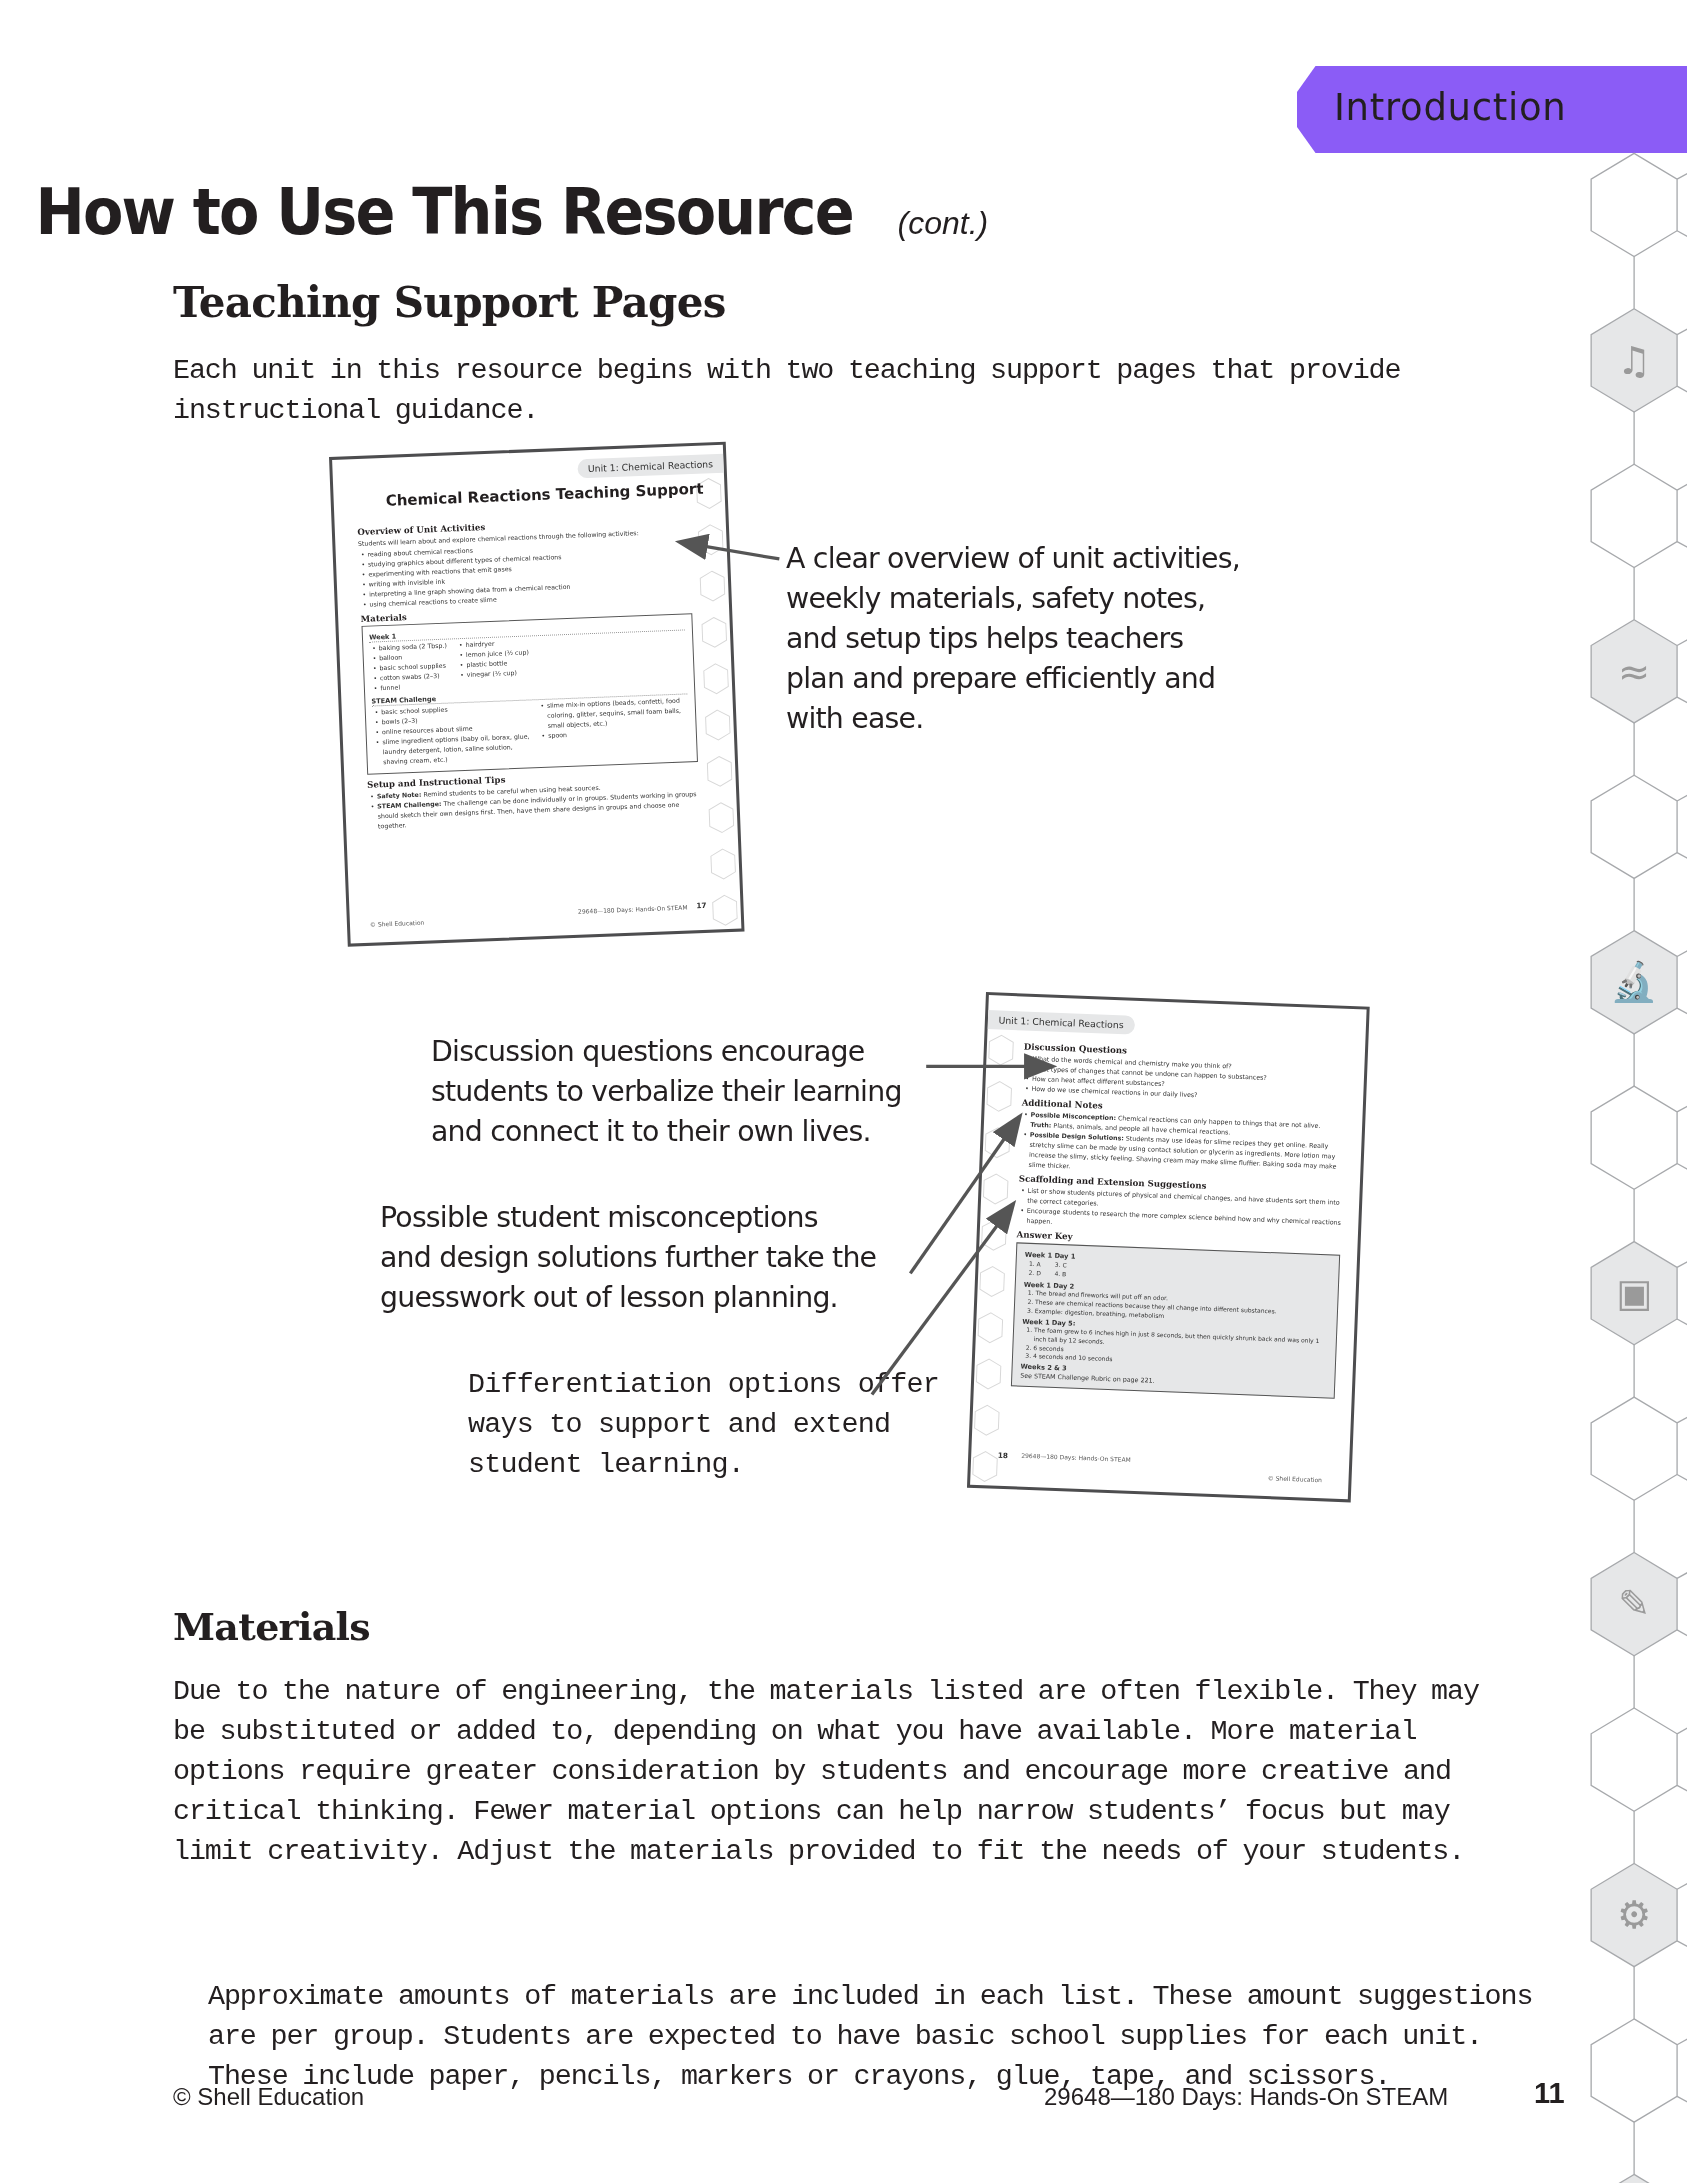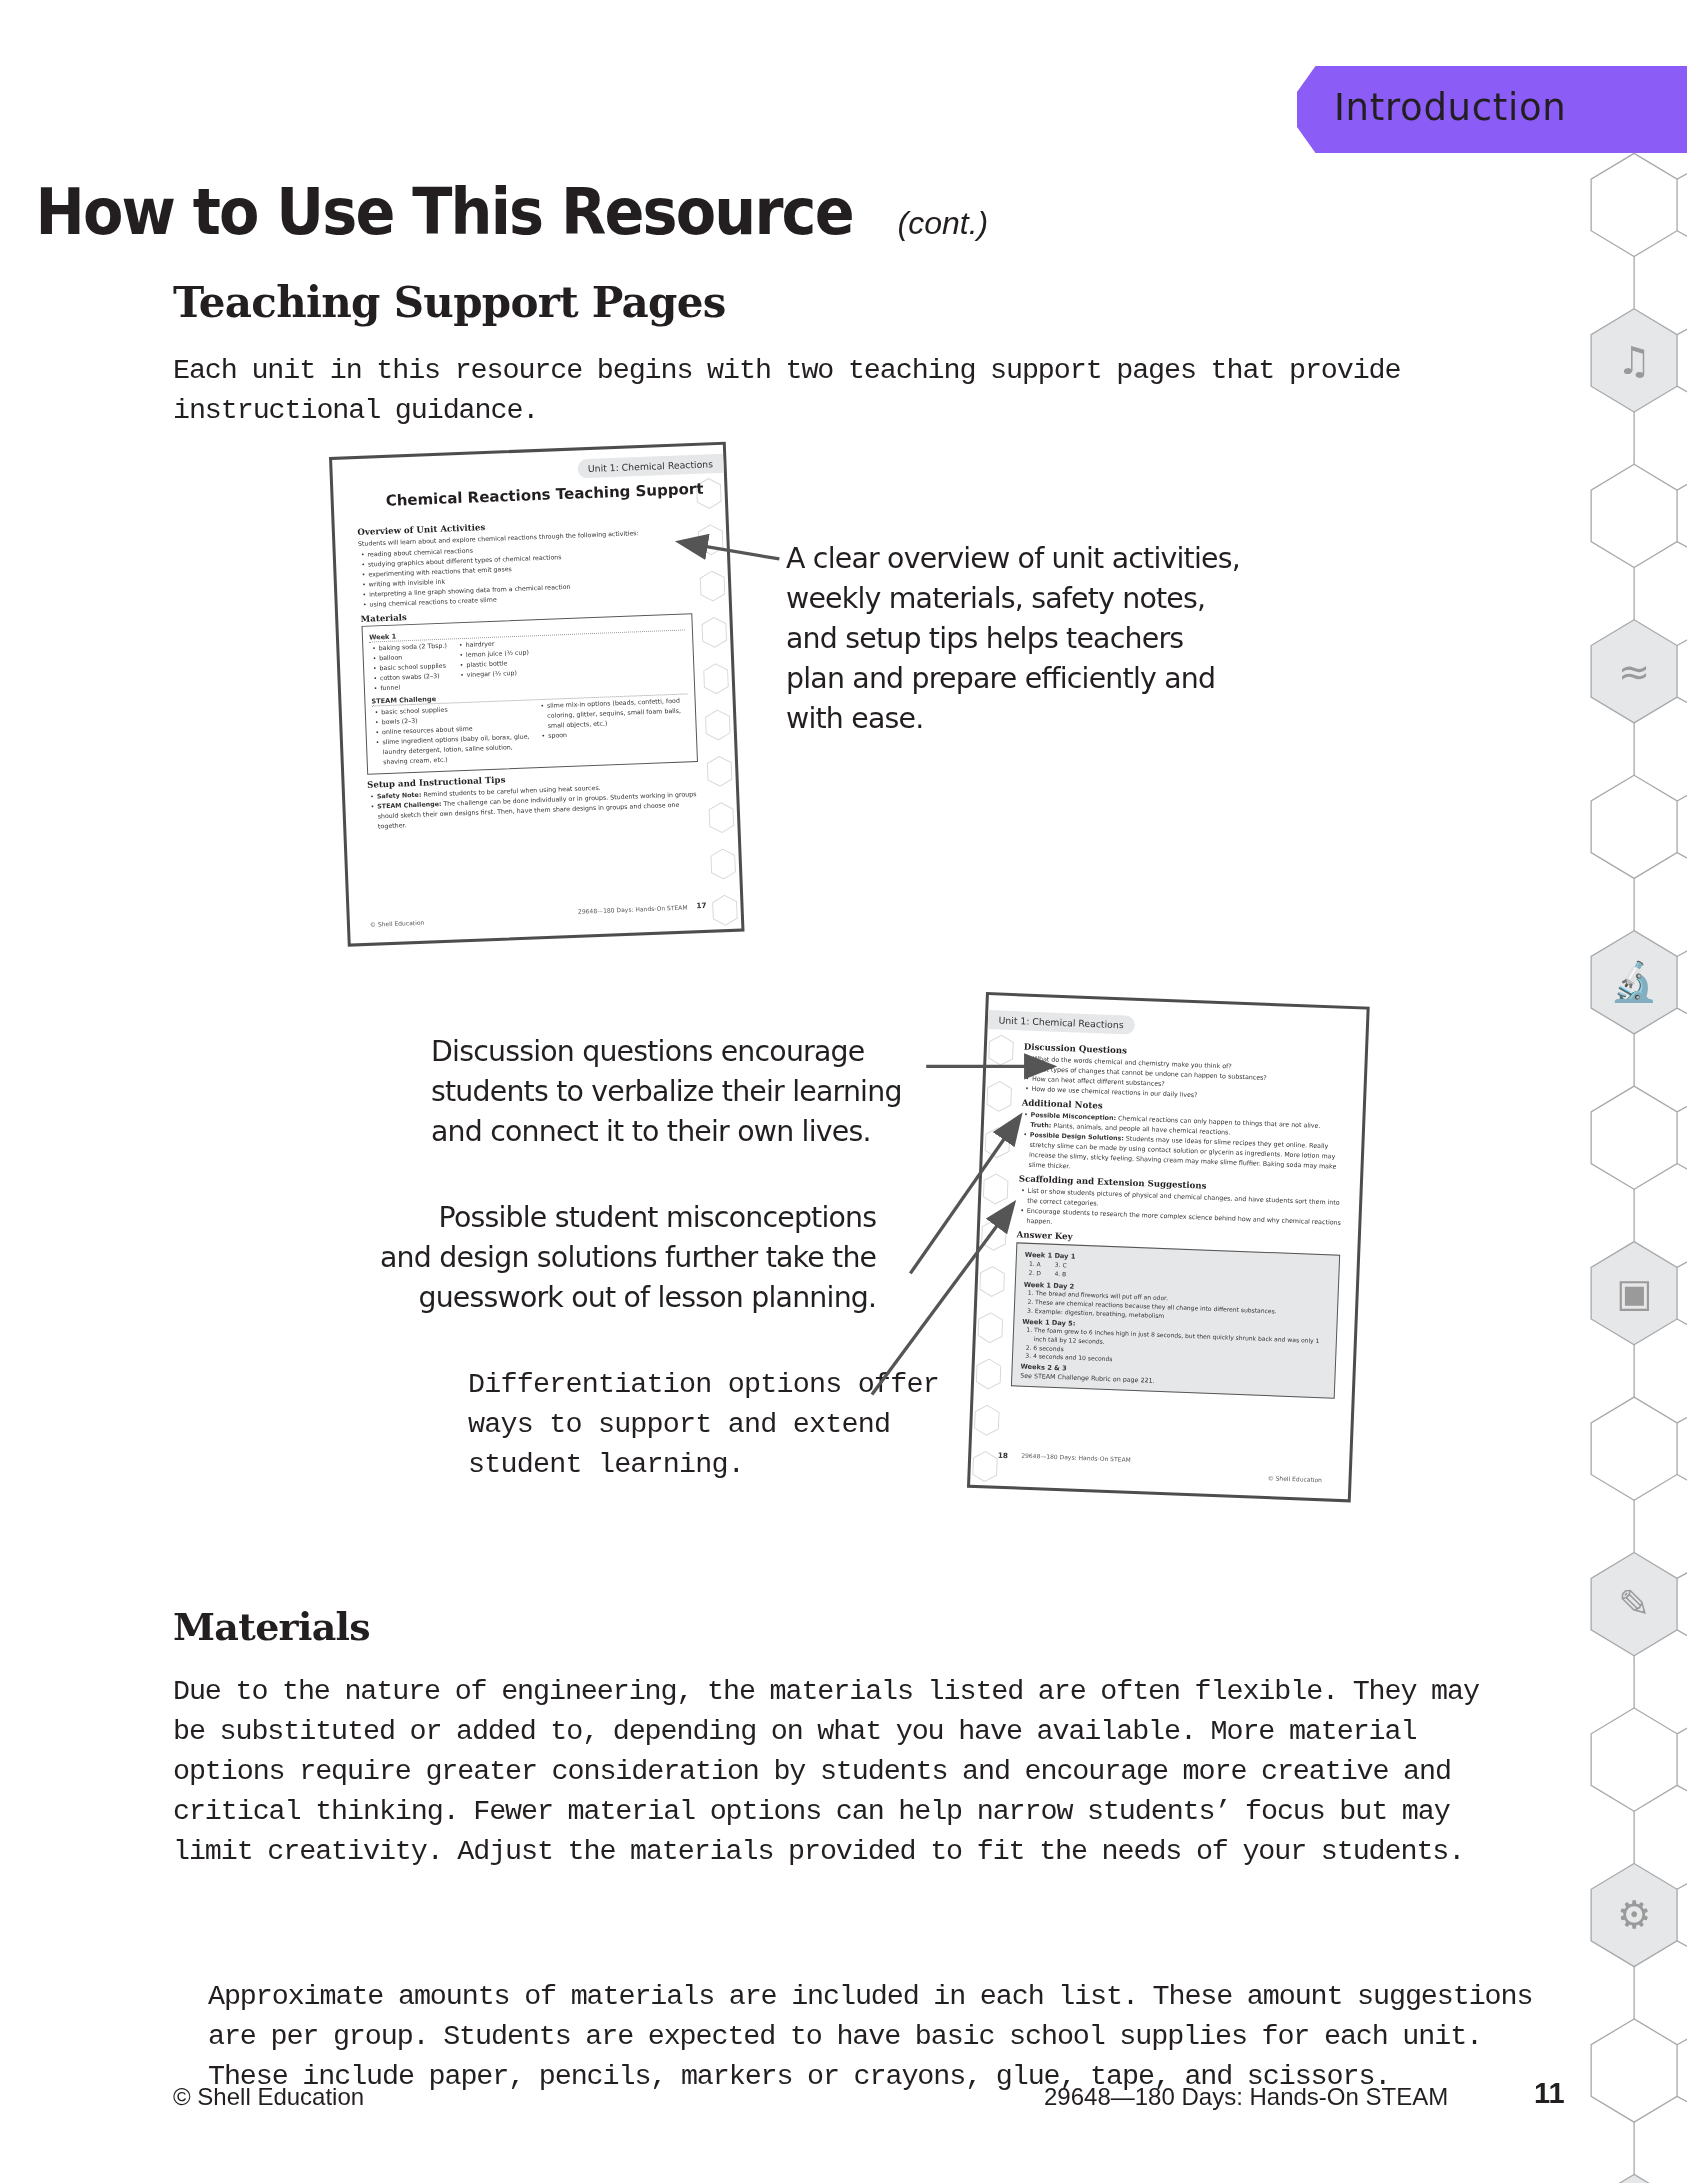--- a/index.html
+++ b/index.html
@@ -330,21 +330,21 @@
   <div>weekly materials, safety notes,</div>
   <div>and setup tips helps teachers</div>
   <div>plan and prepare efficiently and</div>
   <div>with ease.</div>
 </div>
 <div class="callout" style="left:431px; top:1032px;">
   <div>Discussion questions encourage</div>
   <div>students to verbalize their learning</div>
   <div>and connect it to their own lives.</div>
 </div>
-<div class="callout" style="left:380px; top:1198px;text-align:right;">
+<div class="callout" style="left:380px; top:1198px;">
   <div>Possible student misconceptions</div>
   <div>and design solutions further take the</div>
   <div>guesswork out of lesson planning.</div>
 </div>
 <div class="callout" style="left:468px; top:1365px;font-family:Liberation Mono, monospace;">
   <div>Differentiation options offer</div>
   <div>ways to support and extend</div>
   <div>student learning.</div>
 </div>
 

